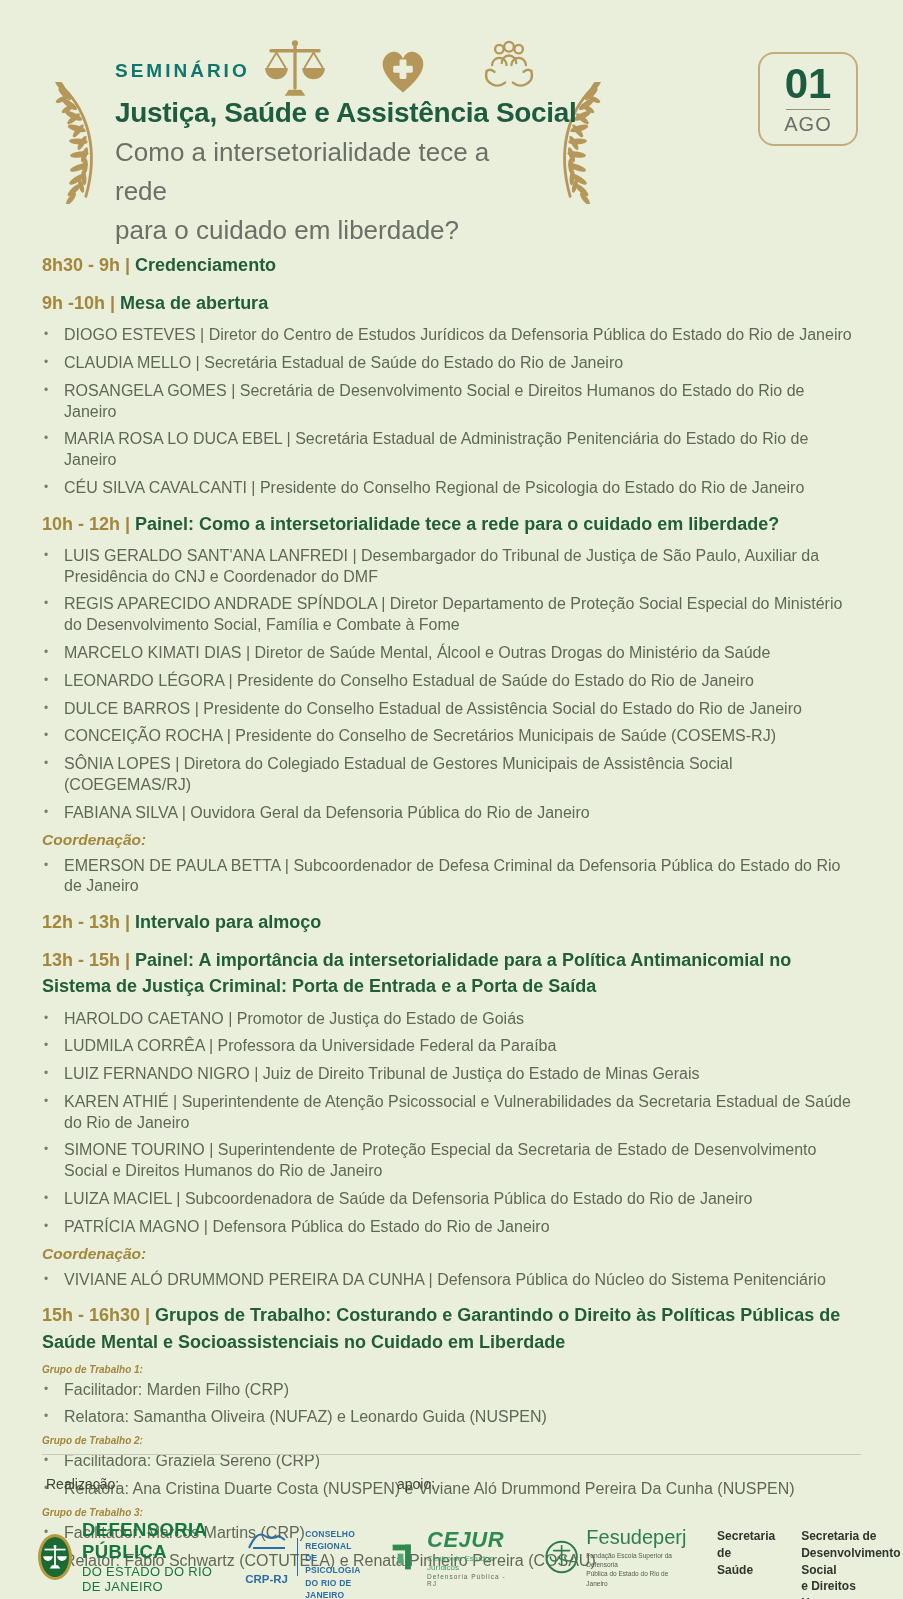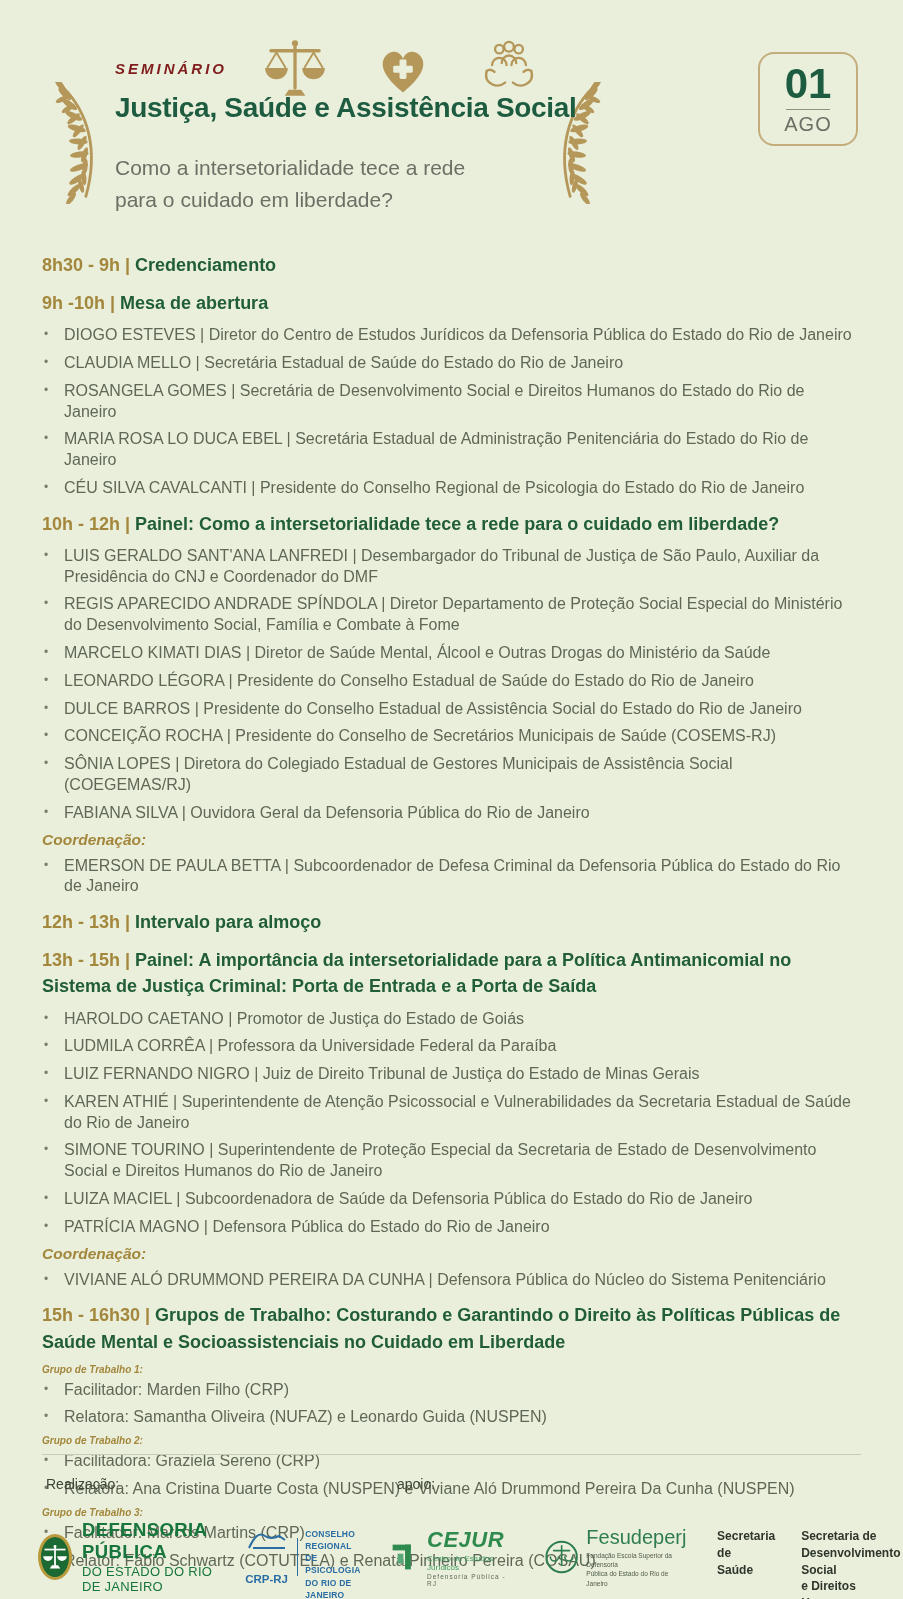--- a/index.html
+++ b/index.html
@@ -10,23 +10,23 @@
     background:#eaefdb; overflow:hidden;
   }
   
   .header { position:relative; height:232px; }
   .laurel { position:absolute; top:82px; width:64px; height:122px; }
   .laurel-left { left:52px; transform:scaleX(-1); }
   .laurel-right { left:540px; }
   .icons-row { position:absolute; left:262px; top:38px; display:flex; gap:46px; align-items:center; }
   .icons-row svg { display:block; }
   .seminar-block { position:absolute; left:115px; top:60px; width:430px; }
-  .seminar-label { color:#7f1d1d; font-size:15px; font-weight:bold; letter-spacing:3px;font-style:italic; }
+  .seminar-label { color:#0f766e; font-size:19px; font-weight:bold; letter-spacing:3px; }
   .seminar-title { margin-top:15px; color:#1d5c40; font-size:28px; font-weight:bold; letter-spacing:-0.3px; white-space:nowrap; }
-  .seminar-subtitle { margin-top:28px; color:#6a7065; font-size:21px; line-height:1.5; font-weight:400; }
+  .seminar-subtitle { margin-top:4px; color:#6a7065; font-size:26px; line-height:1.5; font-weight:400; }
   .date-box {
     position:absolute; right:45px; top:52px; width:100px; height:94px;
     border:2px solid #c3ad7c; border-radius:16px; background:transparent;
     display:flex; flex-direction:column; align-items:center; justify-content:center;
   }
   .date-day { color:#1d5c40; font-size:42px; font-weight:bold; line-height:1; }
   .date-rule { width:44px; height:1px; background:#8d947f; margin:4px 0 3px; }
   .date-month { color:#6a7065; font-size:20px; letter-spacing:1px; }
   .address { position:absolute; right:45px; top:162px; text-align:right; color:#2e3a2d; font-size:13.5px; font-weight:bold; line-height:1.55; }
   

